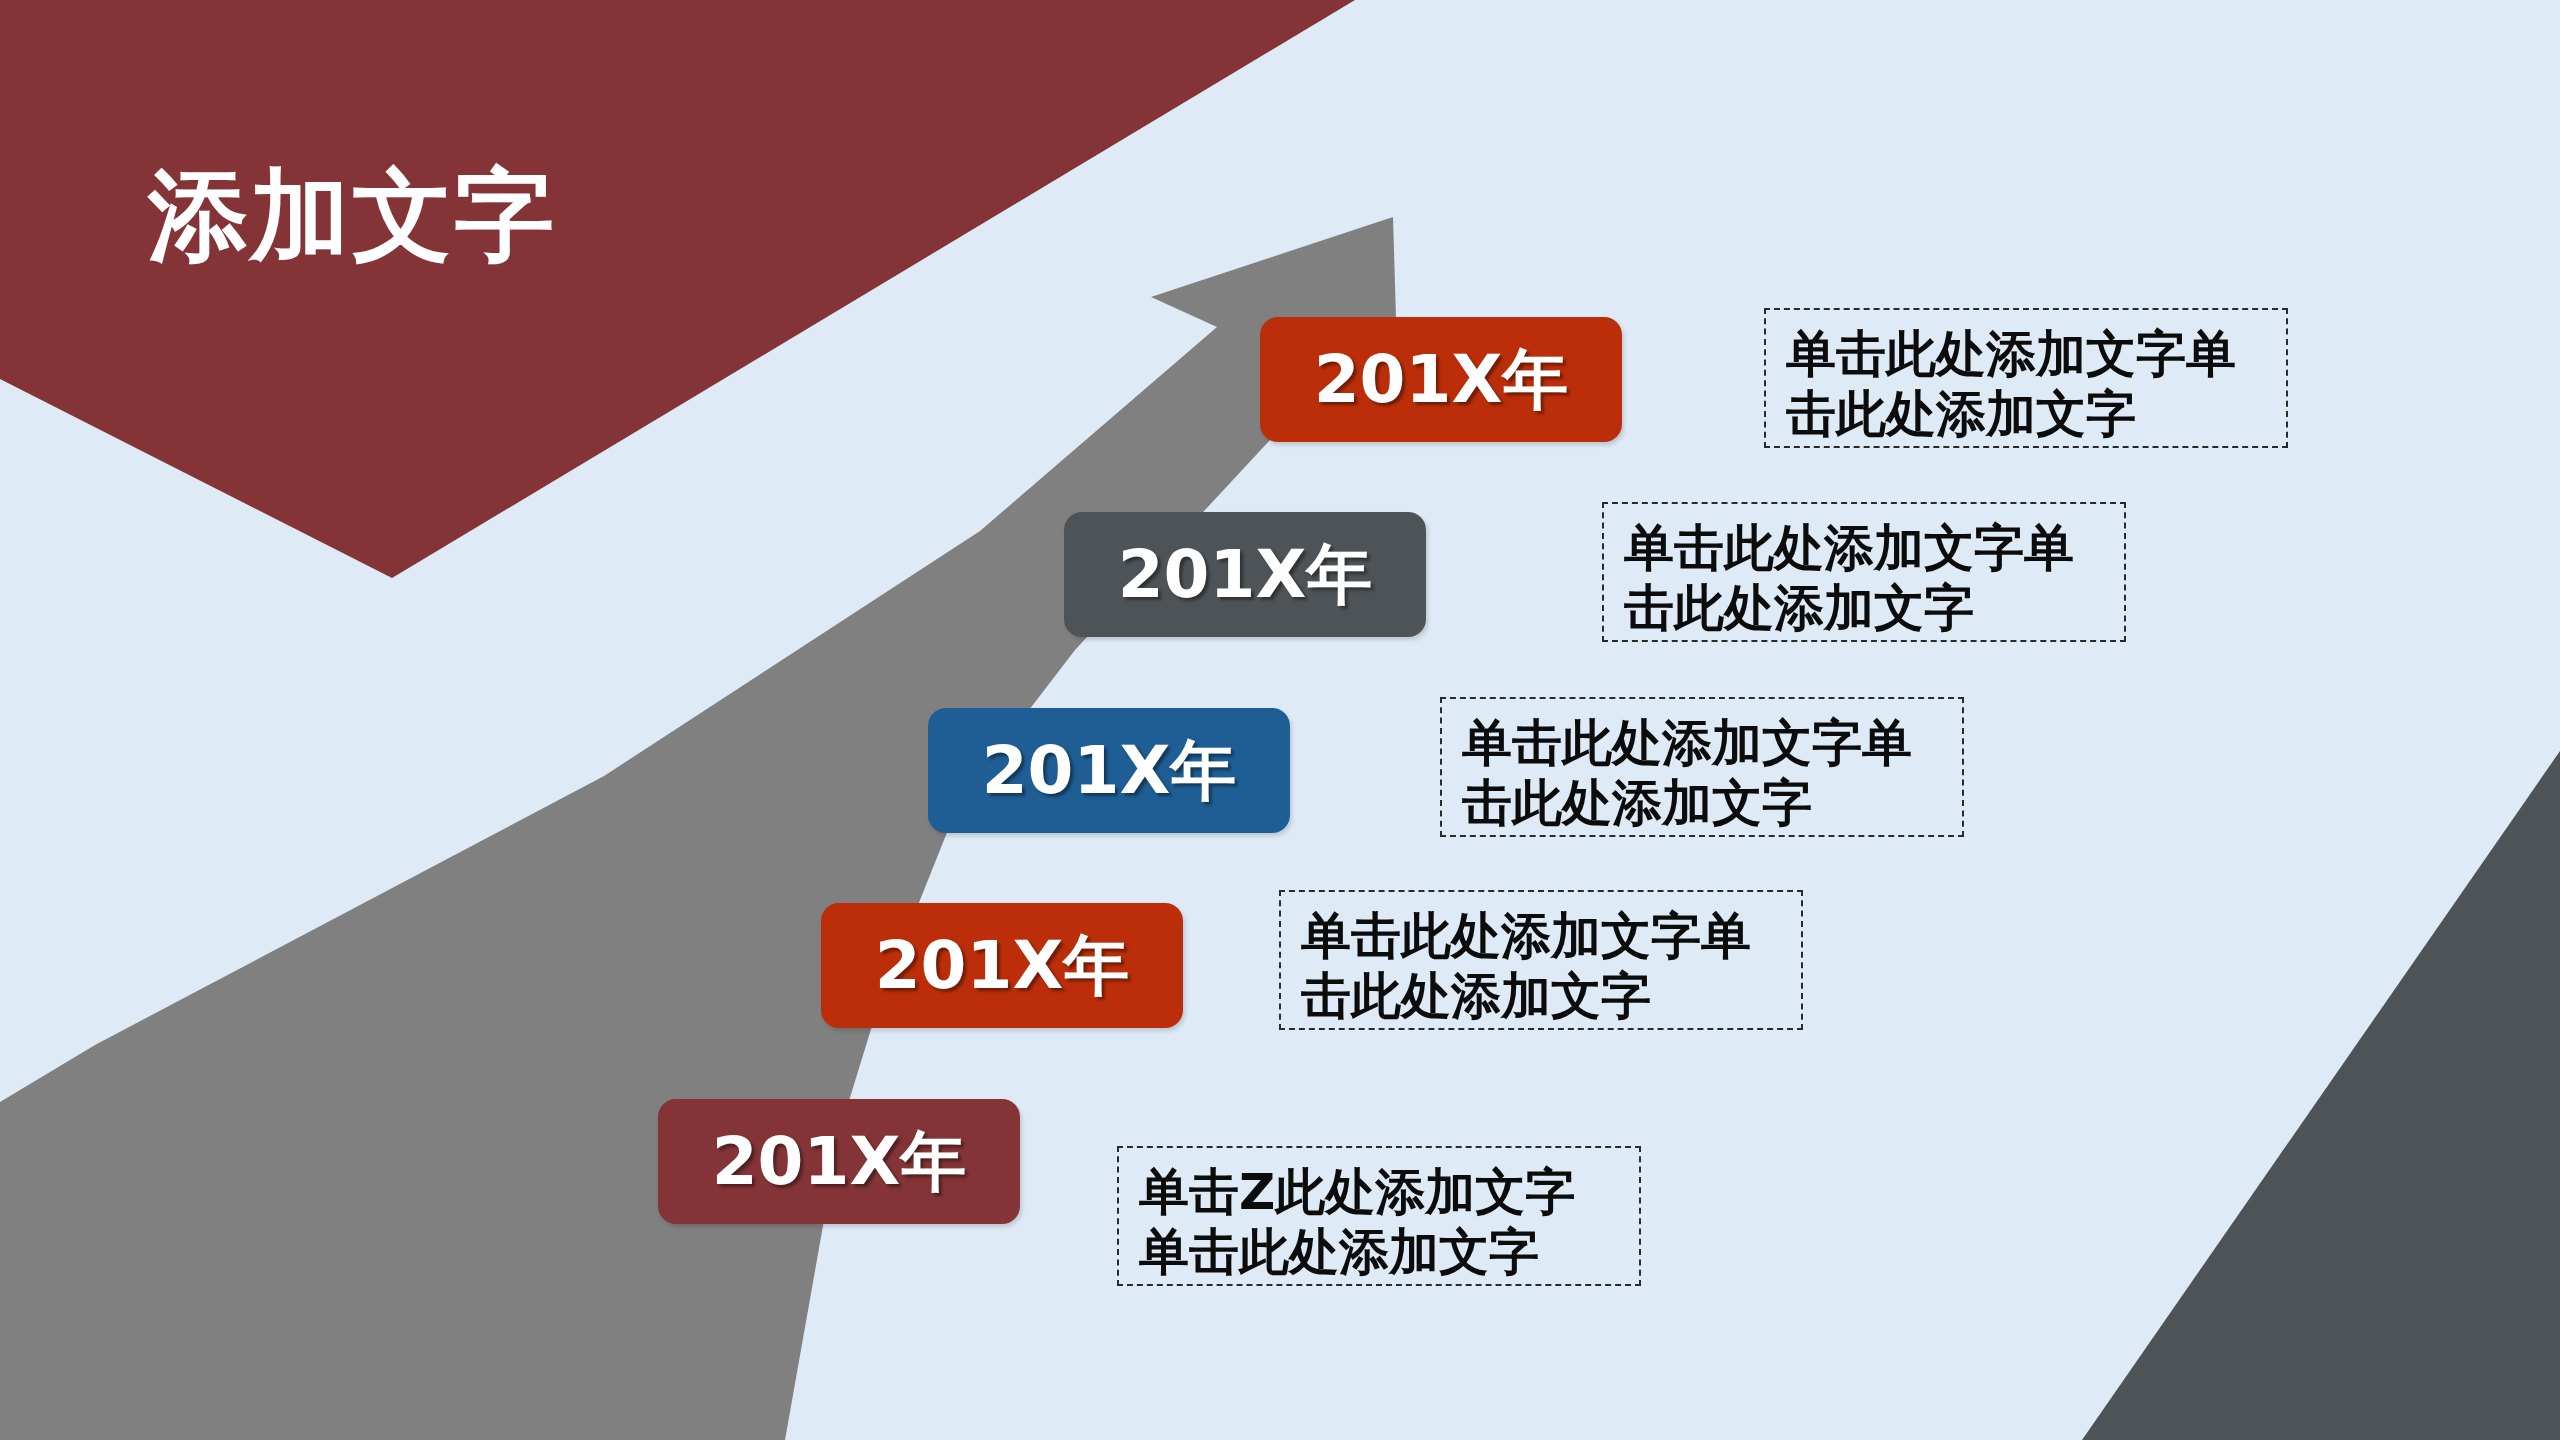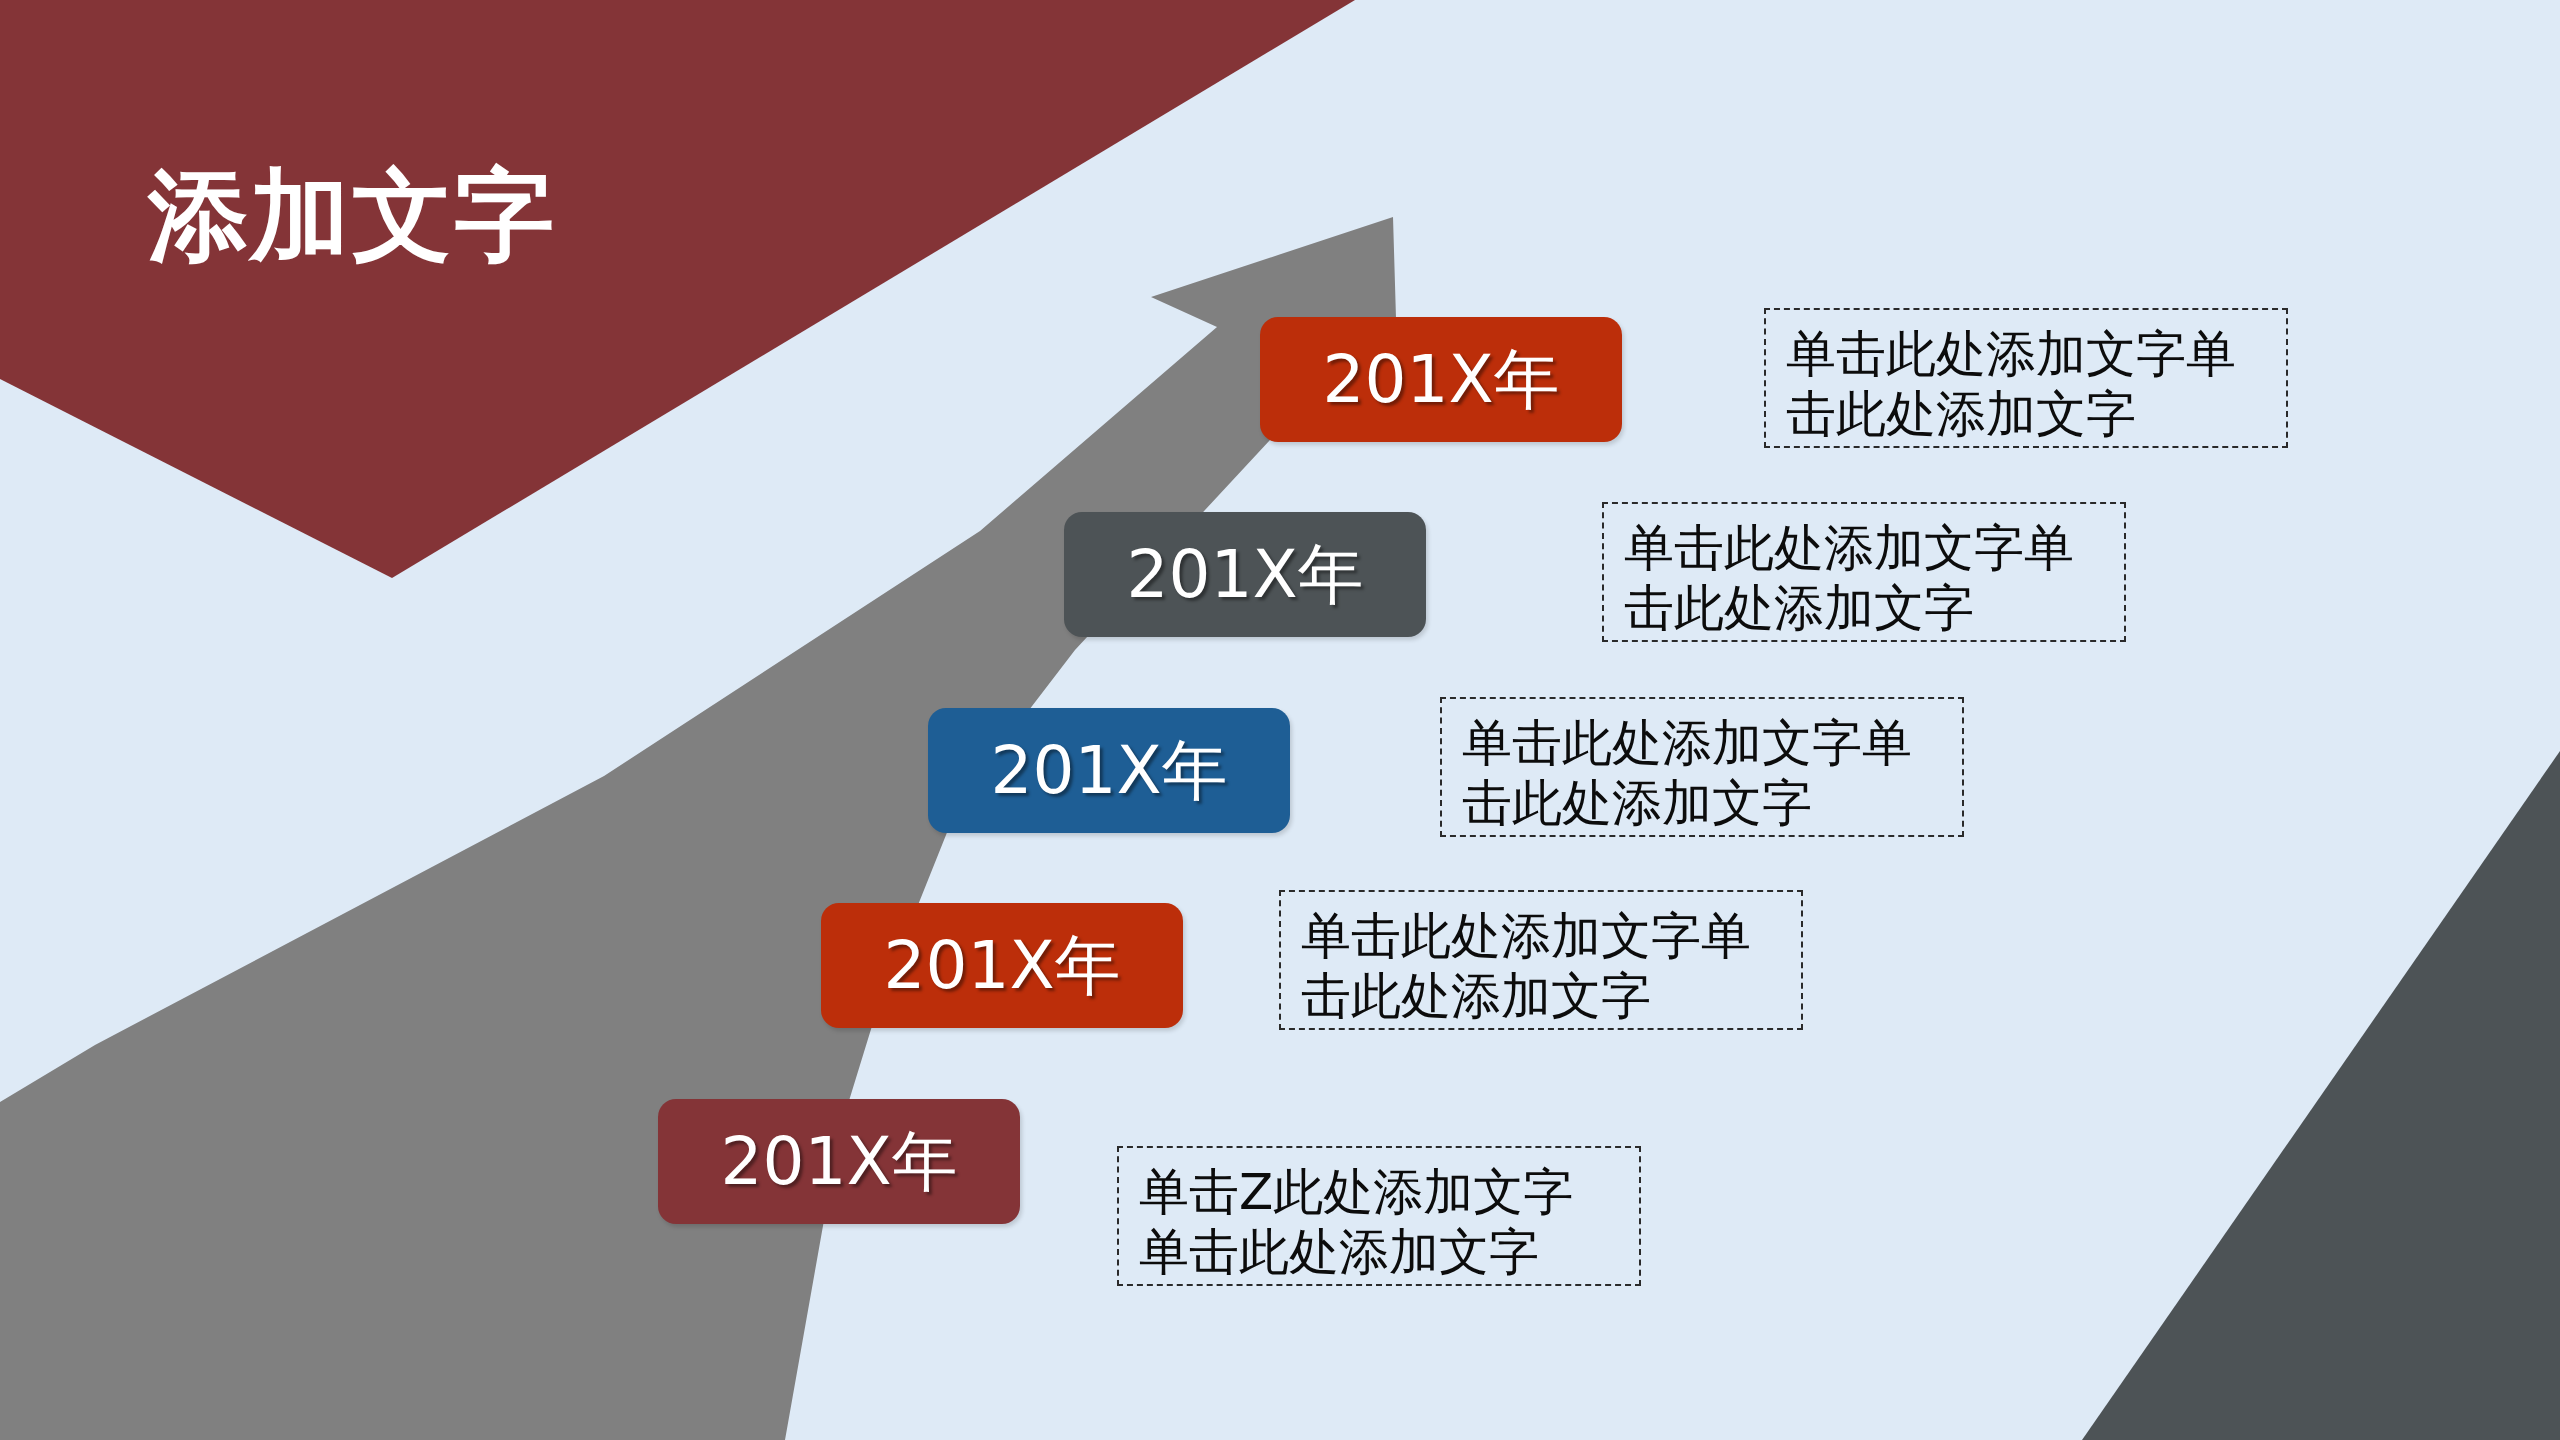--- a/index.html
+++ b/index.html
@@ -1,20 +1,20 @@
 <!DOCTYPE html>
 <html><head>
 <meta charset="utf-8">
 <style>
   html, body { margin:0; padding:0; }
   body { width:2560px; height:1440px; position:relative; overflow:hidden; background:#deeaf6; font-family:"DejaVu Sans","Liberation Sans",sans-serif; }
   svg.bg { position:absolute; left:0; top:0; }
   .title { position:absolute; left:148px; top:150px; font-size:100px; font-weight:bold; color:#ffffff; letter-spacing:2px; }
-  .badge { position:absolute; width:362px; height:125px; border-radius:18px; color:#fff; font-size:66px; font-weight:normal; display:flex; align-items:center; justify-content:center; text-shadow:3px 3px 3px rgba(0,0,0,0.4); box-shadow:2px 3px 4px rgba(0,0,0,0.15); }
-  .desc { position:absolute; width:524px; height:140px; border:2px dashed #2a2a2a; box-sizing:border-box; padding:14px 20px; color:#0c0c0c; font-size:50px; font-weight:normal; line-height:60px; white-space:pre-line; }
+  .badge { position:absolute; width:362px; height:125px; border-radius:18px; color:#fff; font-size:66px; font-weight:bold; display:flex; align-items:center; justify-content:center; text-shadow:3px 3px 3px rgba(0,0,0,0.4); box-shadow:2px 3px 4px rgba(0,0,0,0.15); }
+  .desc { position:absolute; width:524px; height:140px; border:2px dashed #2a2a2a; box-sizing:border-box; padding:14px 20px; color:#0c0c0c; font-size:50px; font-weight:bold; line-height:60px; white-space:pre-line; }
 </style>
 </head>
 <body>
 
 <svg class="bg" width="2560" height="1440" viewBox="0 0 2560 1440">
   <polygon points="0,0 1355,0 392,578 0,379" fill="#843437"></polygon>
   <polygon points="0,1102 95,1045 604,776 980,531 1217,327 1151,297 1393,217 1396,318 1270,440 1075,650 960,800 880,1000 840,1130 785,1440 0,1440" fill="#808080"></polygon>
   <polygon points="2560,751 2560,1440 2082,1440" fill="#4d5356"></polygon>
 </svg>
 

